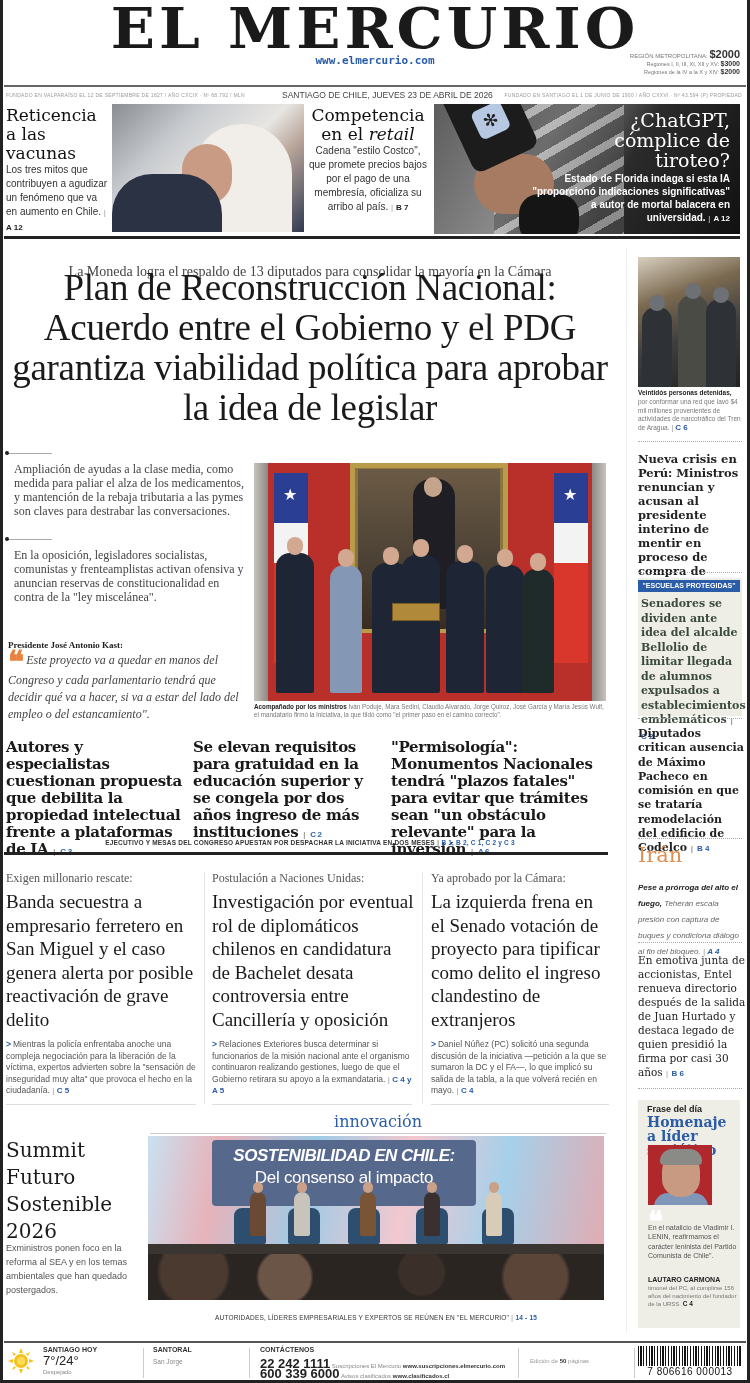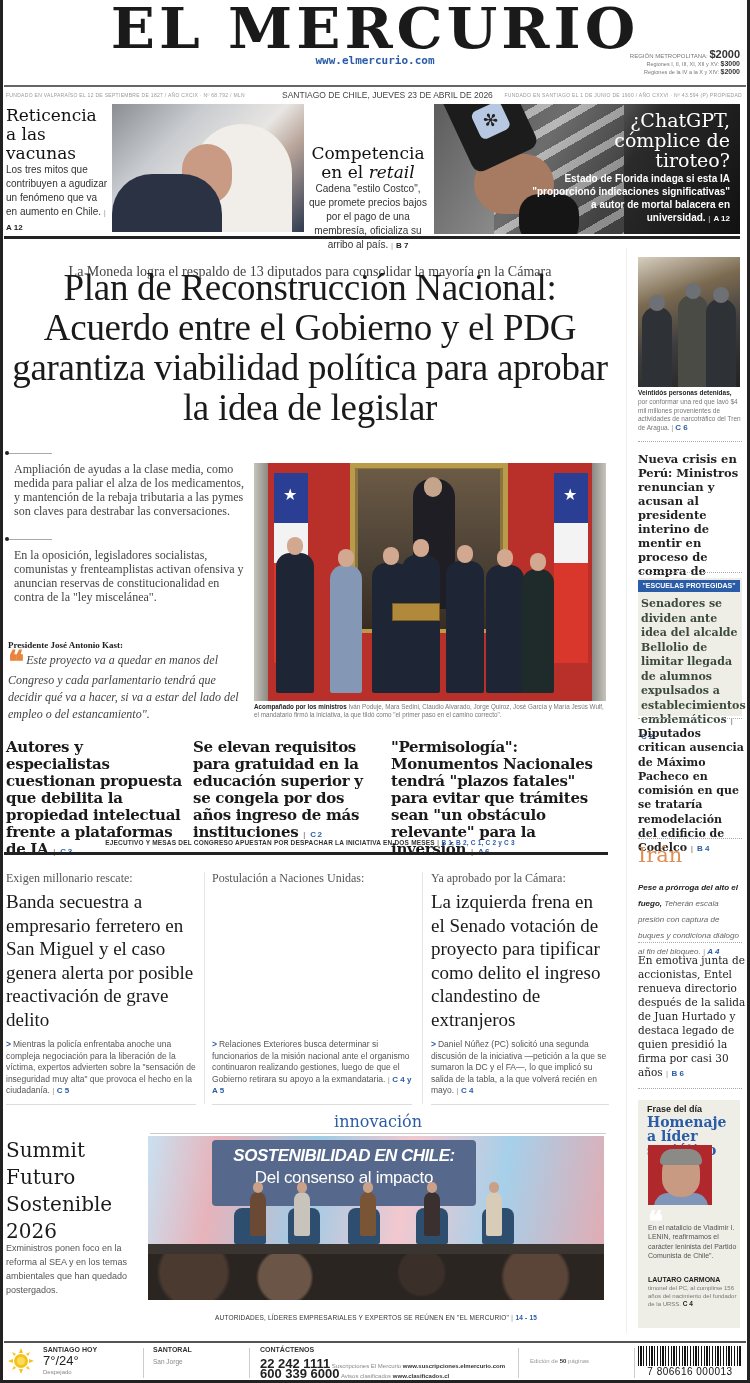--- a/index.html
+++ b/index.html
@@ -26,21 +26,21 @@
   #dateline .right { position: absolute; right: 4px; top: 2px; letter-spacing: 0.3px; }
 
   
   .teaser-title { font-family: "DejaVu Serif", serif; font-size: 17px; line-height: 19px; color: #111; }
   .teaser-text { font-family: "Liberation Sans", sans-serif; font-size: 10px; line-height: 14px; color: #333; }
   #teaser1 { left: 6px; top: 106px; width: 104px; }
   #teaser1-photo { left: 112px; top: 104px; width: 192px; height: 128px; background: linear-gradient(135deg, #8a8e92 0%, #c9ccd0 30%, #e8e6e3 55%, #b9a59a 70%, #2f3a50 100%); overflow: hidden; }
   #teaser1-photo .arm { position:absolute; left: 80px; top: 20px; width: 100px; height: 110px; border-radius: 50px 50px 0 0; background: #f1ede8; }
   #teaser1-photo .skin { position:absolute; left: 70px; top: 40px; width: 50px; height: 60px; border-radius: 30px; background: #c99a84; }
   #teaser1-photo .coat { position:absolute; left: 0; top: 70px; width: 110px; height: 60px; background: #2b3244; border-radius: 40px 40px 0 0; }
-  #teaser2 { left: 308px; top: 106px; width: 120px; text-align: center; margin-top: 38px; }
+  #teaser2 { left: 308px; top: 106px; width: 120px; text-align: center; }
   #teaser3 { left: 434px; top: 104px; width: 306px; height: 130px; background: linear-gradient(120deg, #5c5c5c 0%, #8a8a8a 35%, #2b2b2b 60%, #111 100%); overflow: hidden; }
   #teaser3 .stripes { position:absolute; left: 60px; top: 0; width: 130px; height: 130px; background: repeating-linear-gradient(150deg, #ddd 0 8px, #555 8px 22px); opacity: 0.55; }
   #teaser3 .phone { position:absolute; left: 20px; top: -30px; width: 70px; height: 90px; background: #1c1c1c; border-radius: 10px; transform: rotate(-25deg); }
   #teaser3 .phone .logo { position:absolute; left: 20px; top: 32px; width: 32px; height: 30px; background: #b7c9e2; border-radius: 6px; display:flex; align-items:center; justify-content:center; font-size: 18px; color: #222; }
   #teaser3 .hand { position:absolute; left: 40px; top: 50px; width: 80px; height: 60px; background: #a77a62; border-radius: 30px; }
   #teaser3 .sleeve { position:absolute; left: 85px; top: 90px; width: 60px; height: 50px; background: #151515; border-radius: 20px; }
   #teaser3 .t-title { position:absolute; right: 10px; top: 6px; width: 170px; text-align: right; font-family: "DejaVu Serif", serif; font-size: 19px; line-height: 20px; color: #fff; }
   #teaser3 .t-text { position:absolute; right: 10px; top: 68px; width: 200px; text-align: right; font-family: "Liberation Sans", sans-serif; font-weight: bold; font-size: 10px; line-height: 13px; color: #fff; }
   #teaser3 .t-text .ref { color: #fff; }
   #rule-teasers { left: 4px; top: 236px; width: 736px; height: 3px; background: #222; }
@@ -284,20 +284,21 @@
 <div class="abs" id="rule-main"></div>
 
 <div class="abs col3" id="colA">
   <div class="kick">Exigen millonario rescate:</div>
   <div class="hl">Banda secuestra a empresario ferretero en San Miguel y el caso genera alerta por posible reactivación de grave delito</div>
   <div class="body"><span class="arr">&gt;</span><span>Mientras la policía enfrentaba anoche una compleja negociación para la liberación de la víctima, expertos advierten sobre la "sensación de inseguridad muy alta" que provoca el hecho en la ciudadanía.</span> <span class="pipe">|</span> <span class="ref">C 5</span></div>
 </div>
 <div class="abs col-divider" style="left:204px;"></div>
 <div class="abs col3" id="colB">
   <div class="kick">Postulación a Naciones Unidas:</div>
+  <div class="hl">Investigación por eventual rol de diplomáticos chilenos en candidatura de Bachelet desata controversia entre Cancillería y oposición</div>
   <div class="body"><span class="arr">&gt;</span><span>Relaciones Exteriores busca determinar si funcionarios de la misión nacional ante el organismo continuaron realizando gestiones, luego de que el Gobierno retirara su apoyo a la exmandataria.</span> <span class="pipe">|</span> <span class="ref">C 4 y A 5</span></div>
 </div>
 <div class="abs col-divider" style="left:422px;"></div>
 <div class="abs col3" id="colC">
   <div class="kick">Ya aprobado por la Cámara:</div>
   <div class="hl">La izquierda frena en el Senado votación de proyecto para tipificar como delito el ingreso clandestino de extranjeros</div>
   <div class="body"><span class="arr">&gt;</span><span>Daniel Núñez (PC) solicitó una segunda discusión de la iniciativa —petición a la que se sumaron la DC y el FA—, lo que implicó su salida de la tabla, a la que volverá recién en mayo.</span> <span class="pipe">|</span> <span class="ref">C 4</span></div>
 </div>
 <div class="abs col-rule" style="left:6px;width:190px;"></div>
 <div class="abs col-rule" style="left:212px;width:200px;"></div>

